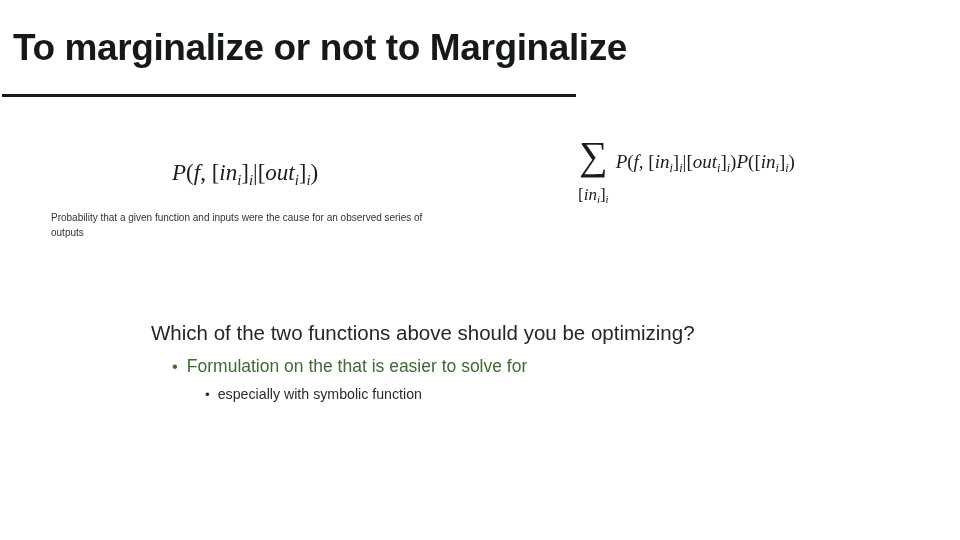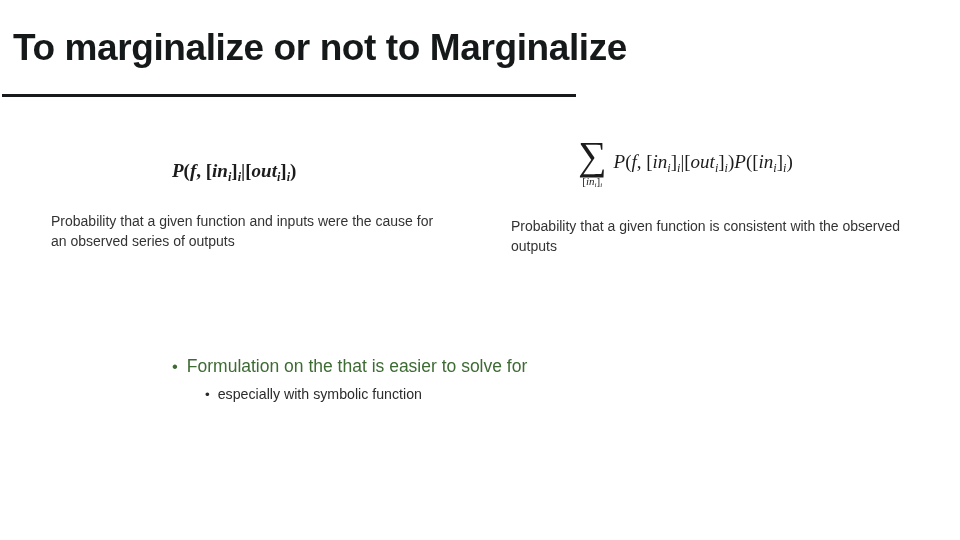--- a/index.html
+++ b/index.html
@@ -55,22 +55,21 @@
   }
   .sub {
     font-size: 0.64em;
     vertical-align: -0.32em;
     font-style: italic;
   }
 
   .formula-left {
     left: 172px;
     top: 160px;
-    font-size: 19px;
-    font-weight: bold;
+    font-size: 23px;
   }
 
   .formula-right {
     left: 578px;
     top: 138px;
     font-size: 19px;
     display: flex;
     align-items: flex-start;
   }
   .sigma-group {
@@ -81,32 +80,32 @@
     margin-right: 7px;
     line-height: 1;
   }
   .sigma-glyph {
     font-size: 40px;
     font-family: "Liberation Serif", serif;
     font-style: normal;
     line-height: 0.92;
   }
   .sigma-under {
-    font-size: 11px;
+    font-size: 17px;
     font-style: italic;
-    margin-top: 1px;
+    margin-top: 11px;
   }
   .formula-right-body {
     padding-top: 13px;
   }
 
   
   .caption {
     position: absolute;
-    font-size: 14px;
+    font-size: 10px;
     line-height: 1.45;
     color: #333333;
   }
   .caption-left {
     left: 51px;
     top: 211px;
     width: 400px;
   }
   .caption-right {
     left: 511px;
@@ -168,22 +167,22 @@
   <div class="formula formula-right">
     <span class="sigma-group">
       <span class="sigma-glyph">∑</span>
       <span class="sigma-under"><span class="up">[</span><span>in</span><span class="sub">i</span><span class="up">]</span><span class="sub">i</span></span>
     </span>
     <span class="formula-right-body"><span>P</span><span class="up">(</span><span>f</span><span class="up">, </span><span class="up">[</span><span>in</span><span class="sub">i</span><span class="up">]</span><span class="sub">i</span><span class="up">|</span><span class="up">[</span><span>out</span><span class="sub">i</span><span class="up">]</span><span class="sub">i</span><span class="up">)</span><span>P</span><span class="up">(</span><span class="up">[</span><span>in</span><span class="sub">i</span><span class="up">]</span><span class="sub">i</span><span class="up">)</span></span>
   </div>
 
   <div class="caption caption-left">Probability that a given function and inputs were the cause for an observed series of outputs</div>
 
-  <div class="caption caption-right">Probability that a given function is consistent with the observed outputs</div>
 
+  <div class="question">Which of the two functions above should you be optimizing?</div>
 
   <div class="bullet-row bullet-l1">
     <span class="bullet-dot">•</span>
     <span class="bullet-text">Formulation on the that is easier to solve for</span>
   </div>
 
   <div class="bullet-row bullet-l2">
     <span class="bullet-dot">•</span>
     <span class="bullet-text">especially with symbolic function</span>
   </div>

